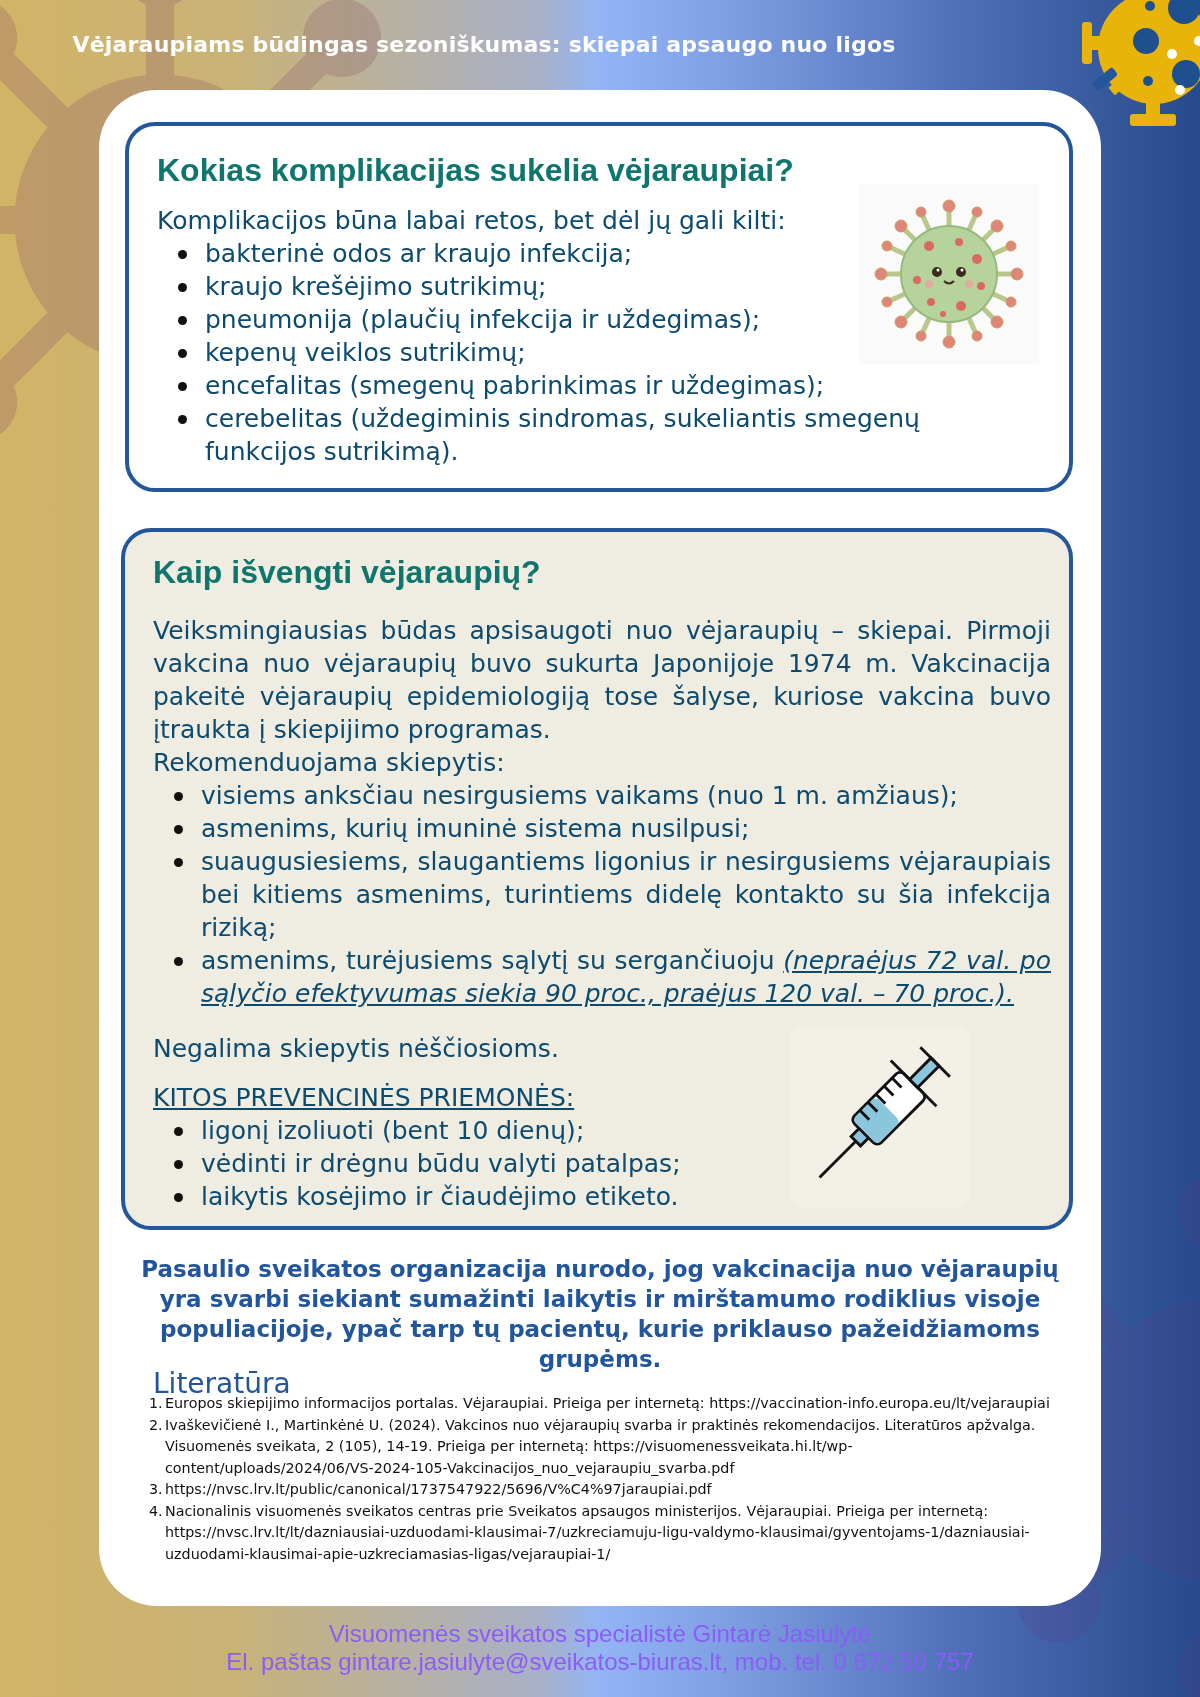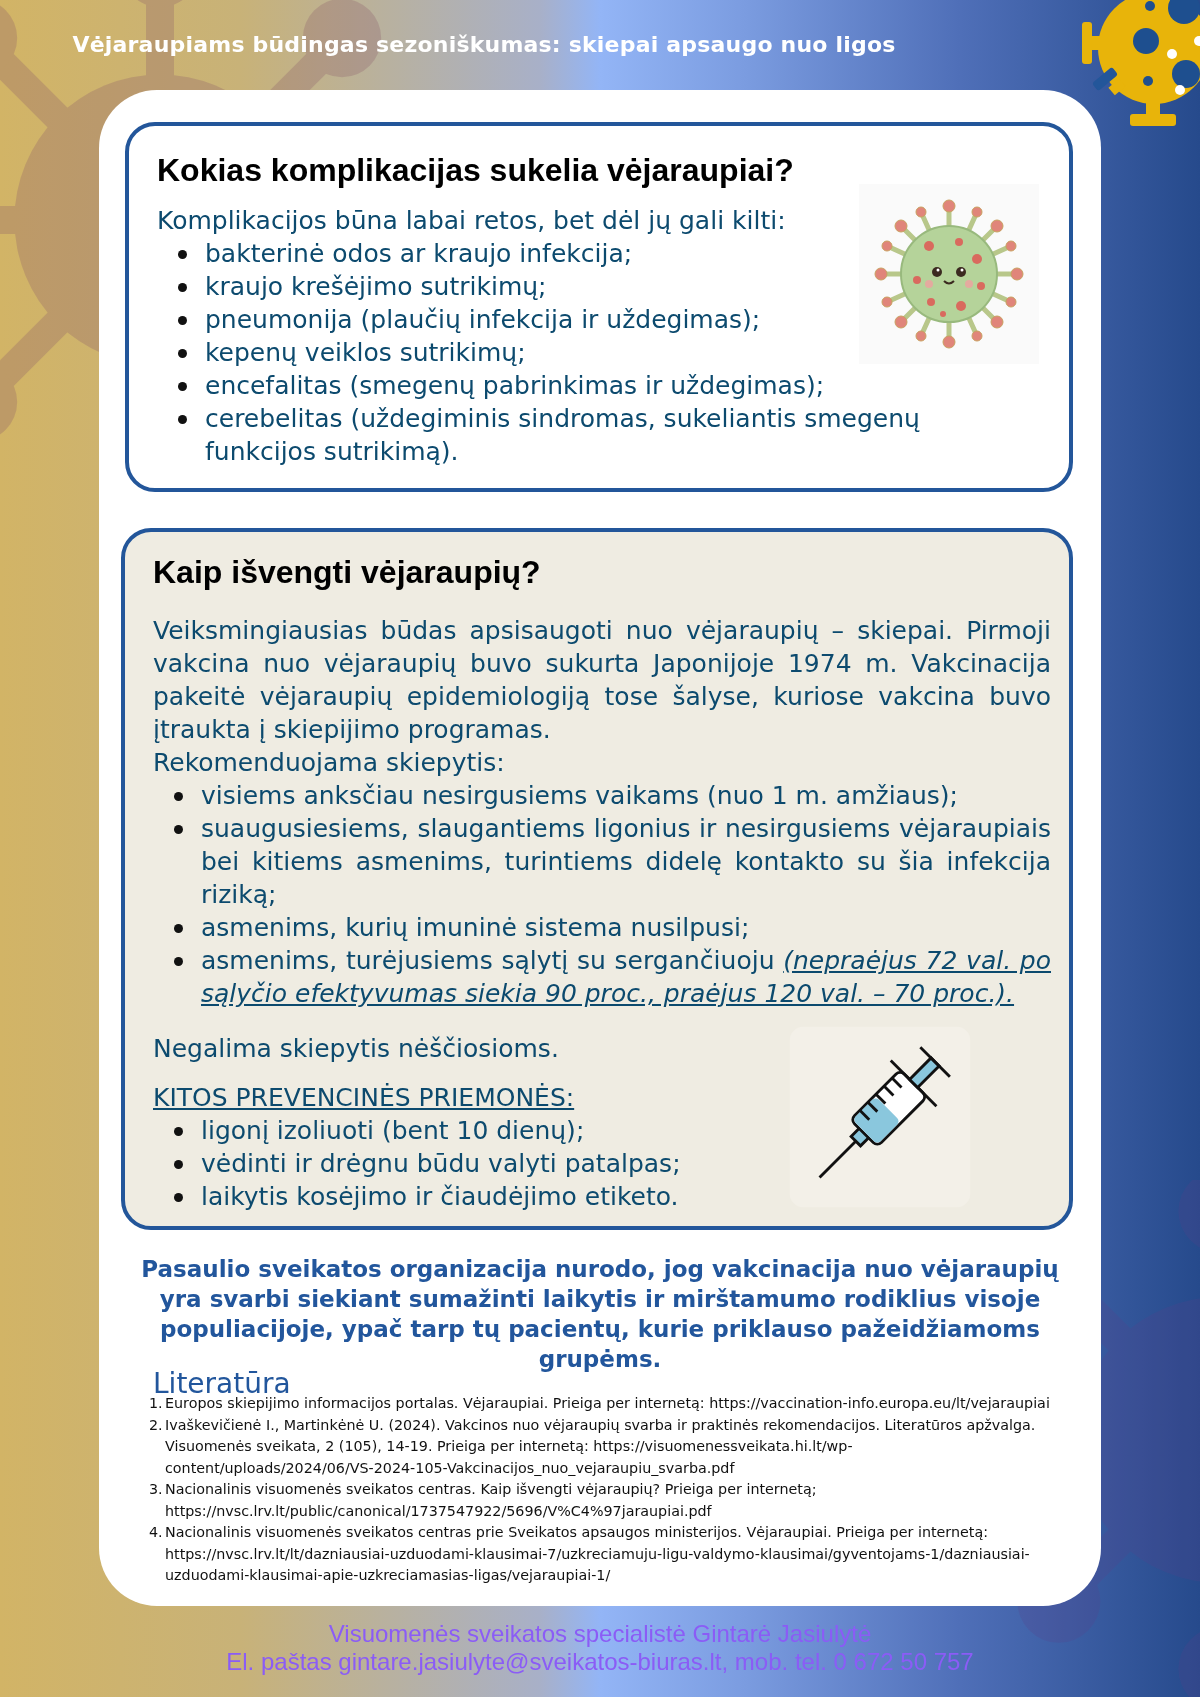--- a/index.html
+++ b/index.html
@@ -21,21 +21,21 @@
   }
   .box1 {
     position: absolute; left: 125px; top: 122px; width: 948px; height: 370px;
     border: 4px solid #23569a; border-radius: 30px; background: #ffffff; box-sizing: border-box;
   }
   .box2 {
     position: absolute; left: 121px; top: 528px; width: 952px; height: 702px;
     border: 4px solid #23569a; border-radius: 30px; background: #efece2; box-sizing: border-box;
   }
   .box-title {
-    position: absolute; left: 28px; color: #000000; font-weight: bold;
+    position: absolute; left: 28px; color: #0f766e; font-weight: bold;
     font-family: "Liberation Sans", sans-serif; font-size: 32px;
   }
   .box1 .box-title { top: 26px; }
   .box2 .box-title { top: 22px; }
   .body-text { font-size: 25px; color: #0c4a6e; line-height: 33px; }
   .intro1 { position: absolute; left: 28px; top: 78px; }
   ul.bl { list-style: none; margin: 0; padding: 0; }
   ul.bl li { position: relative; padding-left: 48px; }
   ul.bl li::before {
     content: ""; position: absolute; left: 21px; top: 13px; width: 9px; height: 9px;
@@ -206,22 +206,22 @@
 </section>
 
 <section class="box2">
   <div class="box-title">Kaip išvengti vėjaraupių?</div>
   <div class="body-text para2">
     <span>Veiksmingiausias būdas apsisaugoti nuo vėjaraupių – skiepai. Pirmoji vakcina nuo vėjaraupių buvo sukurta Japonijoje 1974 m. Vakcinacija pakeitė vėjaraupių epidemiologiją tose šalyse, kuriose vakcina buvo įtraukta į skiepijimo programas.</span><br>
     <span>Rekomenduojama skiepytis:</span>
   </div>
   <ul class="bl body-text list2">
     <li><span>visiems anksčiau nesirgusiems vaikams (nuo 1 m. amžiaus);</span></li>
+    <li><span>asmenims, kurių imuninė sistema nusilpusi;</span></li>
     <li><span>suaugusiesiems, slaugantiems ligonius ir nesirgusiems vėjaraupiais bei kitiems asmenims, turintiems didelę kontakto su šia infekcija riziką;</span></li>
-    <li><span>asmenims, kurių imuninė sistema nusilpusi;</span></li>
     <li><span>asmenims, turėjusiems sąlytį su sergančiuoju </span><i>(nepraėjus 72 val. po sąlyčio efektyvumas siekia 90 proc., praėjus 120 val. – 70 proc.).</i></li>
   </ul>
   <div class="body-text neg">Negalima skiepytis nėščiosioms.</div>
   <div class="body-text kitos">KITOS PREVENCINĖS PRIEMONĖS:</div>
   <ul class="bl body-text list3">
     <li>ligonį izoliuoti (bent 10 dienų);</li>
     <li>vėdinti ir drėgnu būdu valyti patalpas;</li>
     <li>laikytis kosėjimo ir čiaudėjimo etiketo.</li>
   </ul>
   <svg class="syringe-box" viewBox="0 0 200 200">
@@ -254,21 +254,20 @@
     <span class="ln">Europos skiepijimo informacijos portalas. Vėjaraupiai. Prieiga per internetą: https://vaccination-info.europa.eu/lt/vejaraupiai</span>
   </li>
   <li>
     <span class="num">2.</span>
     <span class="ln">Ivaškevičienė I., Martinkėnė U. (2024). Vakcinos nuo vėjaraupių svarba ir praktinės rekomendacijos. Literatūros apžvalga.</span>
     <span class="ln">Visuomenės sveikata, 2 (105), 14-19. Prieiga per internetą: https://visuomenessveikata.hi.lt/wp-</span>
     <span class="ln">content/uploads/2024/06/VS-2024-105-Vakcinacijos_nuo_vejaraupiu_svarba.pdf</span>
   </li>
   <li>
     <span class="num">3.</span>
-    <span class="ln">Nacionalinis visuomenės sveikatos centras. Kaip išvengti vėjaraupių? Prieiga per internetą;</span>
     <span class="ln">https://nvsc.lrv.lt/public/canonical/1737547922/5696/V%C4%97jaraupiai.pdf</span>
   </li>
   <li>
     <span class="num">4.</span>
     <span class="ln">Nacionalinis visuomenės sveikatos centras prie Sveikatos apsaugos ministerijos. Vėjaraupiai. Prieiga per internetą:</span>
     <span class="ln">https://nvsc.lrv.lt/lt/dazniausiai-uzduodami-klausimai-7/uzkreciamuju-ligu-valdymo-klausimai/gyventojams-1/dazniausiai-</span>
     <span class="ln">uzduodami-klausimai-apie-uzkreciamasias-ligas/vejaraupiai-1/</span>
   </li>
 </ol>
 

